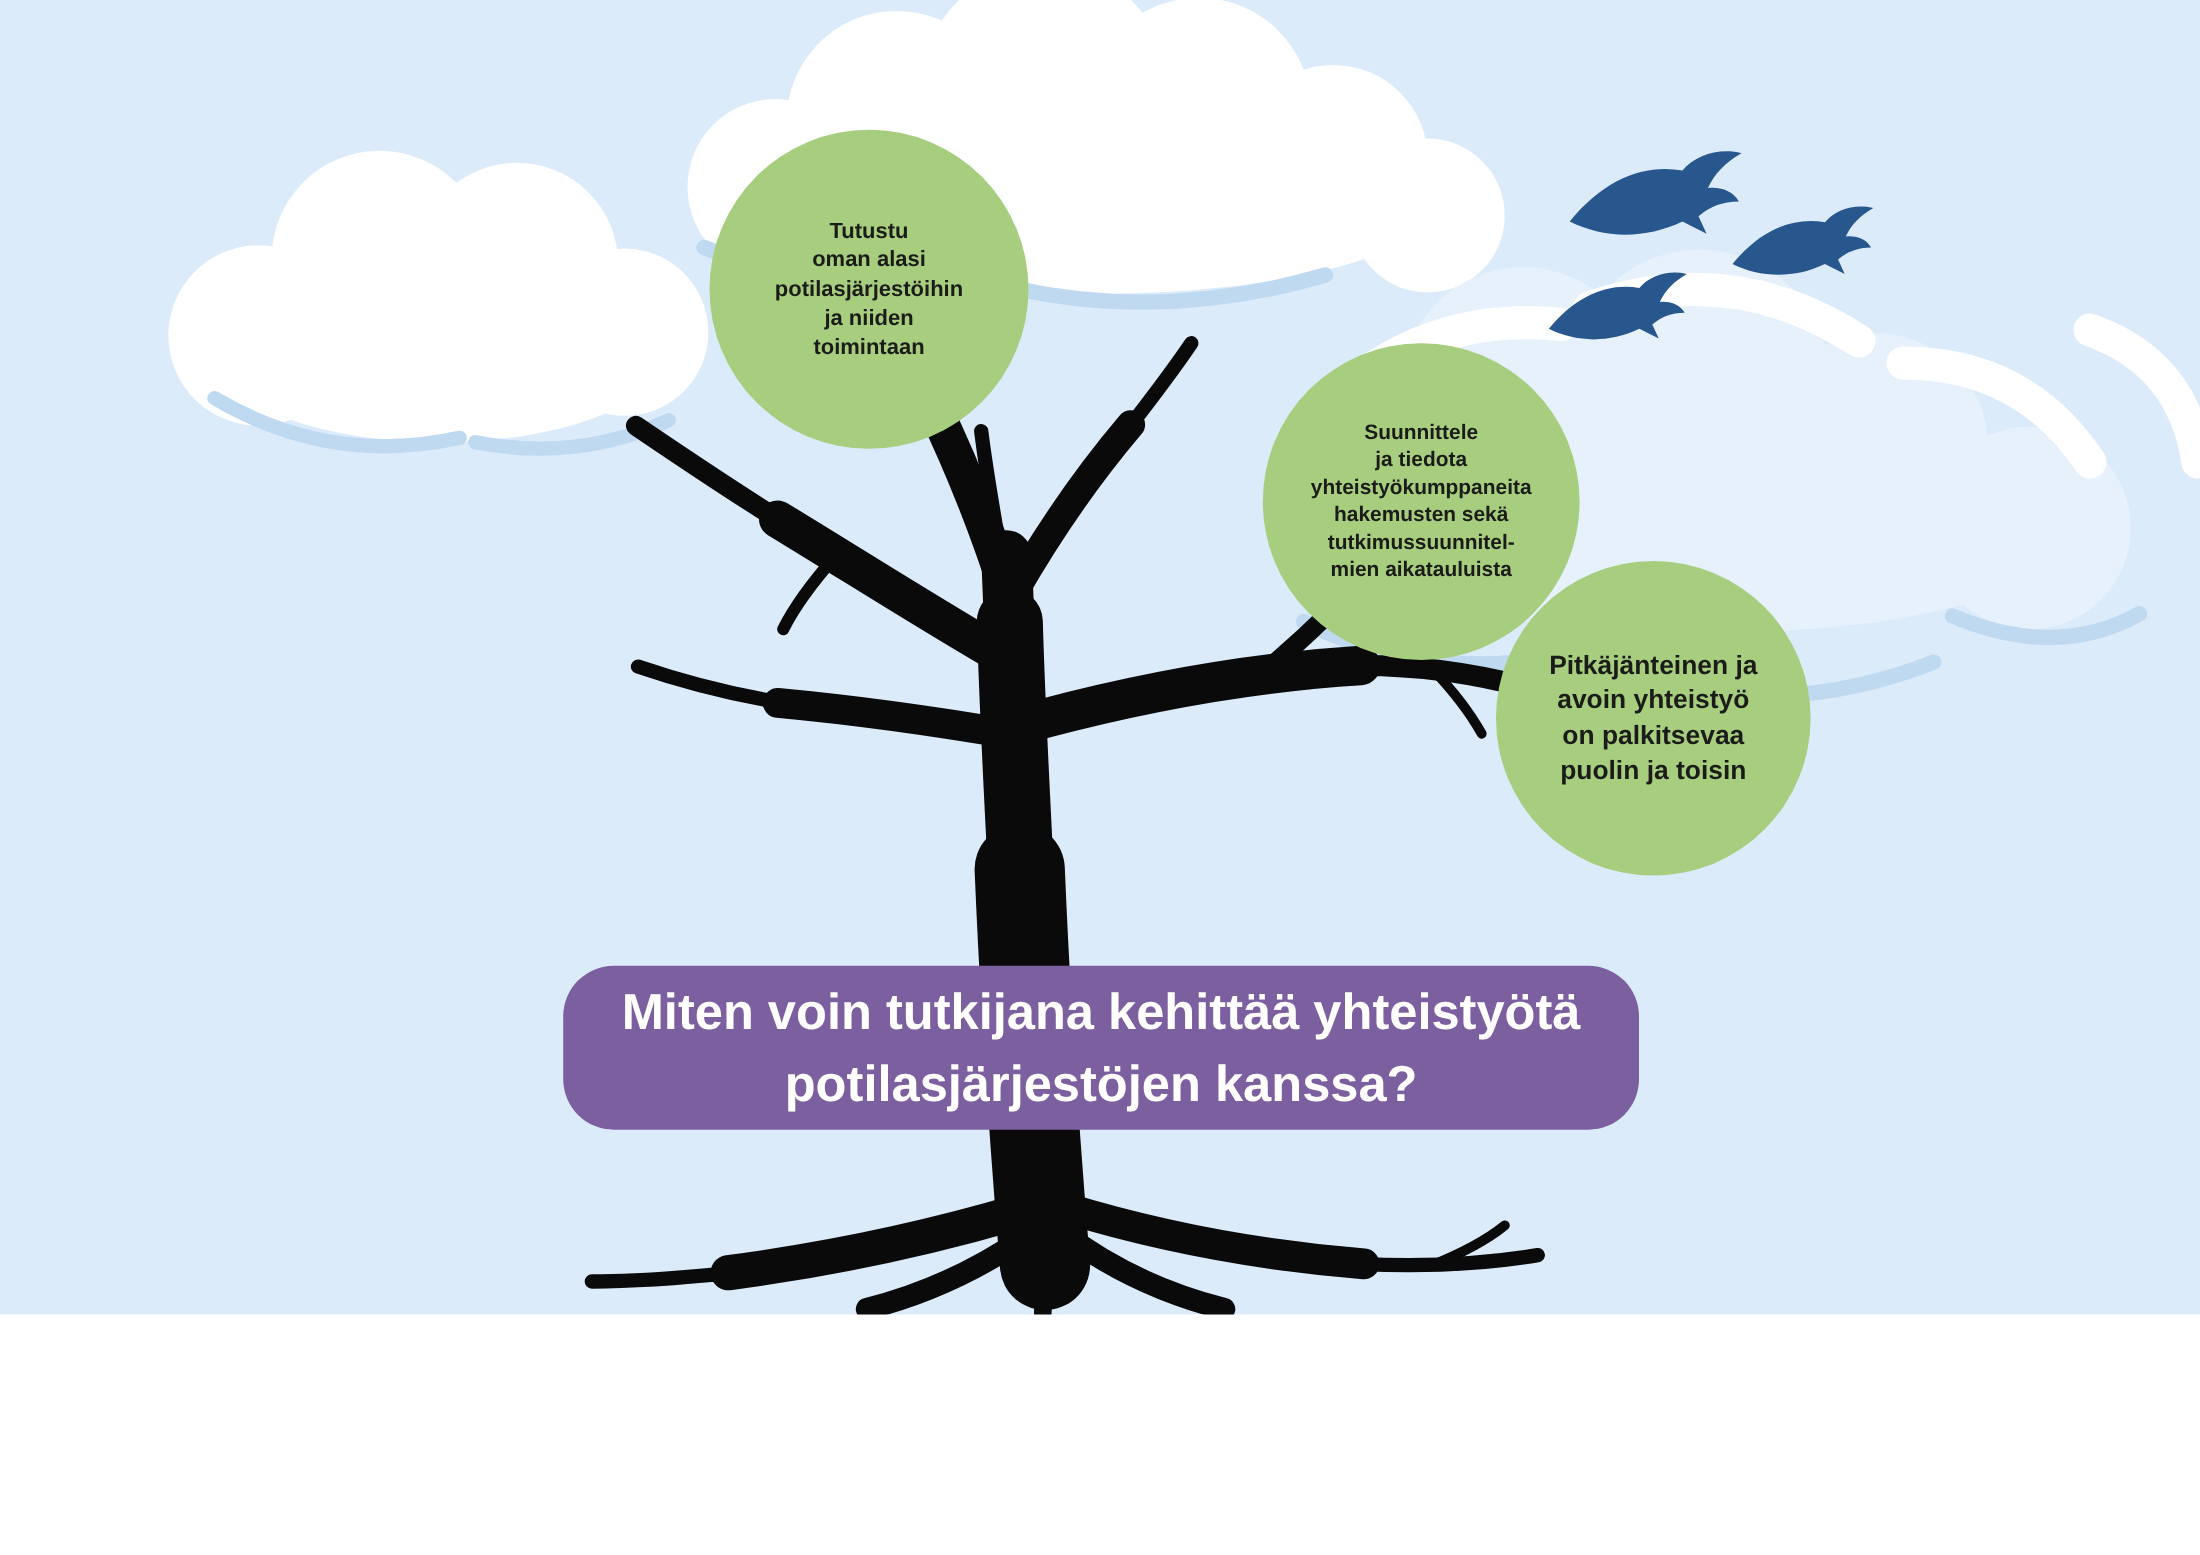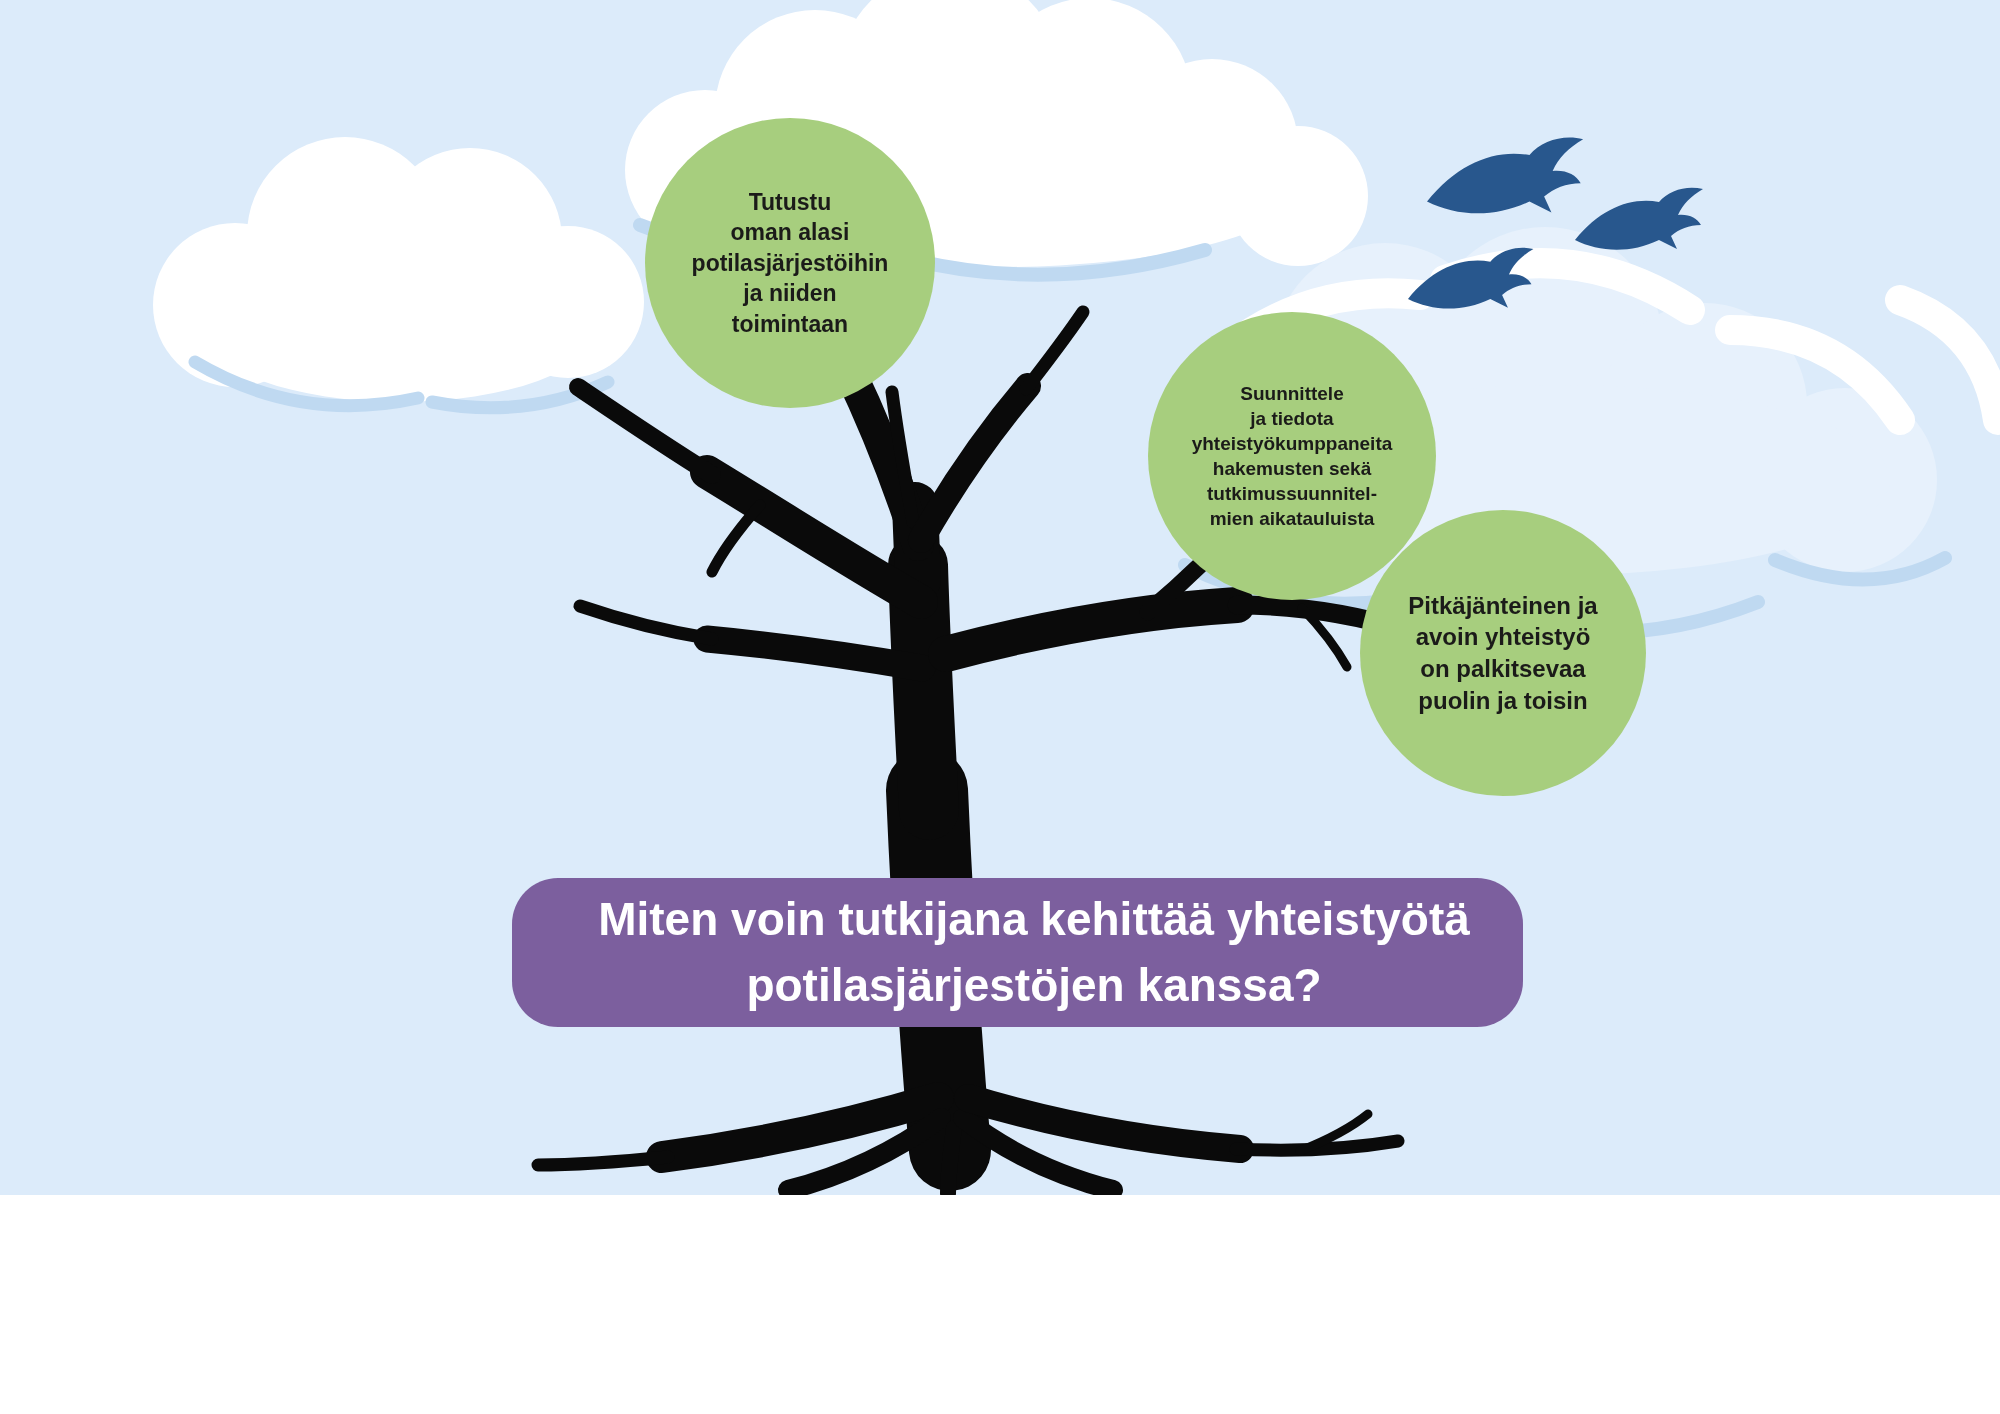--- a/index.html
+++ b/index.html
@@ -6,34 +6,34 @@
   #poster{
     position:relative;width:2000px;height:1414px;overflow:hidden;
     background:#DCEBFA;
     font-family:"Liberation Sans","DejaVu Sans",sans-serif;
   }
   #scene{position:absolute;left:0;top:0;z-index:1;}
   .bubble{
     position:absolute;z-index:2;border-radius:50%;
     background:#A7CE7E;color:#1b1b19;
     display:flex;align-items:center;justify-content:center;
-    text-align:center;font-weight:bold;font-size:23px;line-height:1.32;
+    text-align:center;font-weight:bold;font-size:20px;line-height:1.32;
     white-space:pre-line;letter-spacing:0;
   }
   #bubble-keskustele{left:385px;top:290px;width:296px;height:296px;}
   #bubble-tutustu{left:645px;top:118px;width:290px;height:290px;}
   #bubble-tarjoudu{left:945px;top:104px;width:292px;height:292px;}
   #bubble-suunnittele{left:1148px;top:312px;width:288px;height:288px;font-size:19px;}
   #bubble-pitkajanteinen{left:1360px;top:510px;width:286px;height:286px;font-size:24px;}
   #bubble-kannusta{left:448px;top:562px;width:288px;height:288px;}
   #question-banner{
     position:absolute;z-index:3;left:512px;top:878px;width:978px;height:149px;
     background:#7C5F9E;border-radius:46px;color:#ffffff;
     display:flex;align-items:center;justify-content:center;text-align:center;
-    font-weight:bold;font-size:46px;line-height:1.42;white-space:pre-line;padding-left:33px;
+    font-weight:bold;font-size:46px;line-height:1.42;white-space:pre-line;
   }
   #footer{
     position:absolute;z-index:4;left:0;top:1195px;width:2000px;height:219px;
     background:#ffffff;
   }
 </style>
 </head>
 <body>
 
 <div id="poster">

